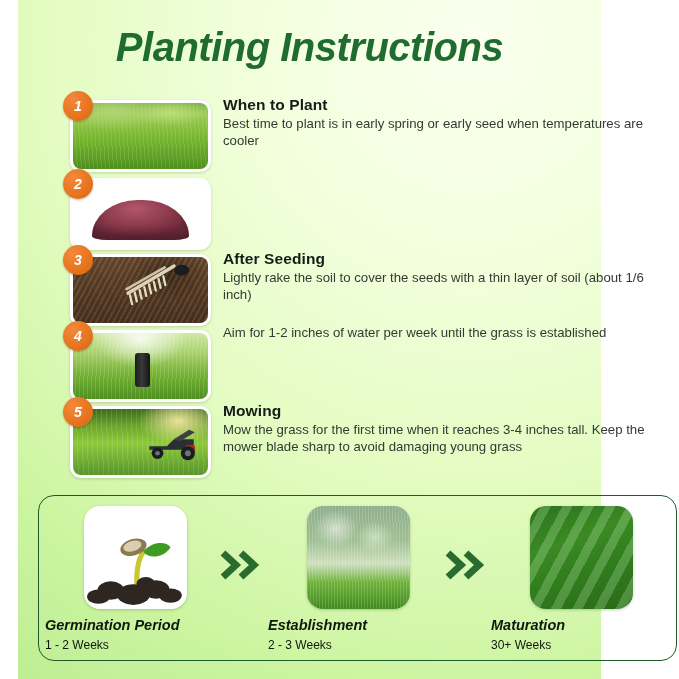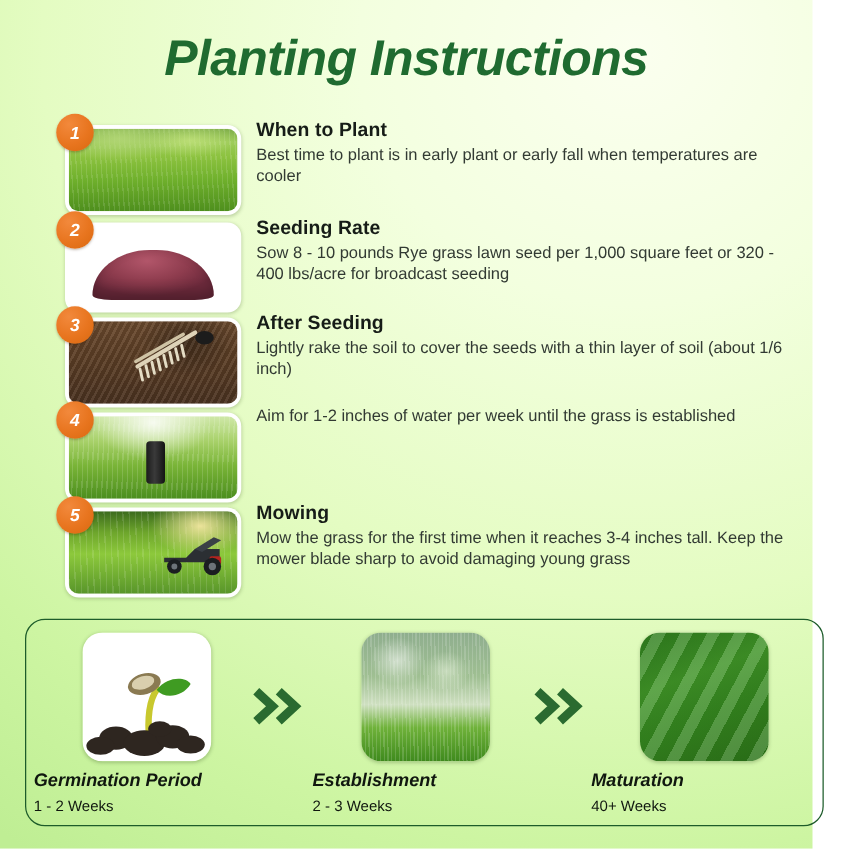--- a/index.html
+++ b/index.html
@@ -2,23 +2,24 @@
 <html><head>
 <meta charset="utf-8">
 <style>
   html,body{margin:0;padding:0;}
   body{
     width:679px;height:679px;overflow:hidden;
     font-family:"Liberation Sans","DejaVu Sans",sans-serif;
     position:relative;
   }
   #page{
-    position:absolute;inset:0;width:650px;height:679px;
+    position:absolute;inset:0;width:583px;height:679px;
     background:
       radial-gradient(130% 115% at 78% 6%, #fbffef 0%, #f3ffdf 26%, #e4fcc2 56%, #cdf5a2 82%, #bfee94 100%);
+    margin-left: 18px;
   }
   
   .title{
     position:absolute;left:0;right:0;top:24px;
     text-align:center;
     font-size:40px;line-height:46px;
     font-weight:bold;font-style:italic;
     letter-spacing:-0.5px;
     color:#1f6b30;
   }
@@ -131,36 +132,32 @@
       <div class="thumbwrap">
         <div class="thumbframe">
           <div class="thumb">
               <div class="ph img-lawn"></div>
             </div>
         </div>
         <div class="badge">1</div>
       </div>
       <div class="txt">
         <p class="s-head">When to Plant</p>
-        <p class="s-body">Best time to plant is in early plant or early fall when temperatures are cooler</p>
+        <p class="s-body">Best time to plant is in early spring or early seed when temperatures are cooler</p>
       </div>
     </div>
 
     <div class="step" style="height:76px">
       <div class="thumbwrap">
         <div class="thumbframe">
           <div class="thumb">
               <div class="ph img-seed"></div>
             </div>
         </div>
         <div class="badge">2</div>
-      </div>
-      <div class="txt">
-        <p class="s-head">Seeding Rate</p>
-        <p class="s-body">Sow 8 - 10 pounds Rye grass lawn seed per 1,000 square feet or 320 - 400 lbs/acre for broadcast seeding</p>
       </div>
     </div>
 
     <div class="step" style="height:76px">
       <div class="thumbwrap">
         <div class="thumbframe">
           <div class="thumb">
             <div class="ph img-soil"></div>
             <svg class="rake" viewBox="0 0 100 70">
               <path d="M6 46 L74 6" stroke="#ded3b8" stroke-width="5" fill="none" stroke-linecap="round"></path>
@@ -269,19 +266,19 @@
       <svg class="chev" style="left:405px" viewBox="0 0 44 34">
         <path d="M4 5 L17 17 L4 29" stroke="#2a6b30" stroke-width="7" fill="none" stroke-linejoin="miter" stroke-linecap="butt"></path>
         <path d="M22 5 L35 17 L22 29" stroke="#2a6b30" stroke-width="7" fill="none" stroke-linejoin="miter" stroke-linecap="butt"></path>
       </svg>
 
       <div class="tl-item" style="left:452px;width:180px">
         <div class="tl-img">
             <div class="ph img-mat"></div>
           </div>
         <div class="tl-name">Maturation</div>
-        <div class="tl-dur">40+ Weeks</div>
+        <div class="tl-dur">30+ Weeks</div>
       </div>
 
     </div>
   </div>
 
 </div>
 
 </body></html>

